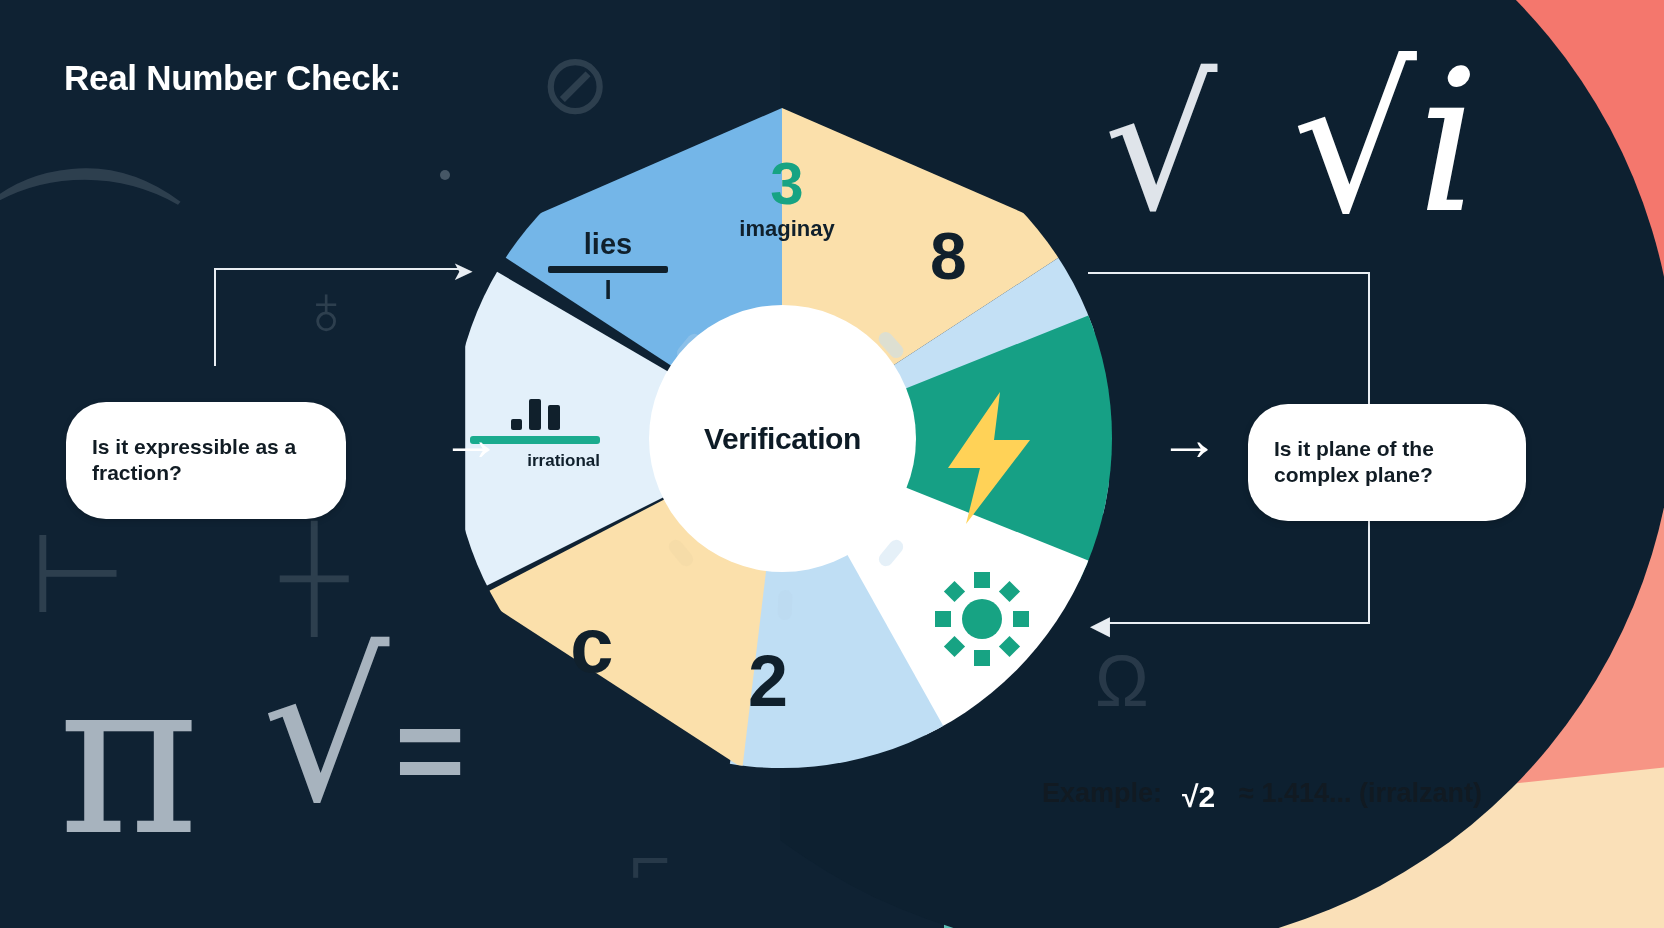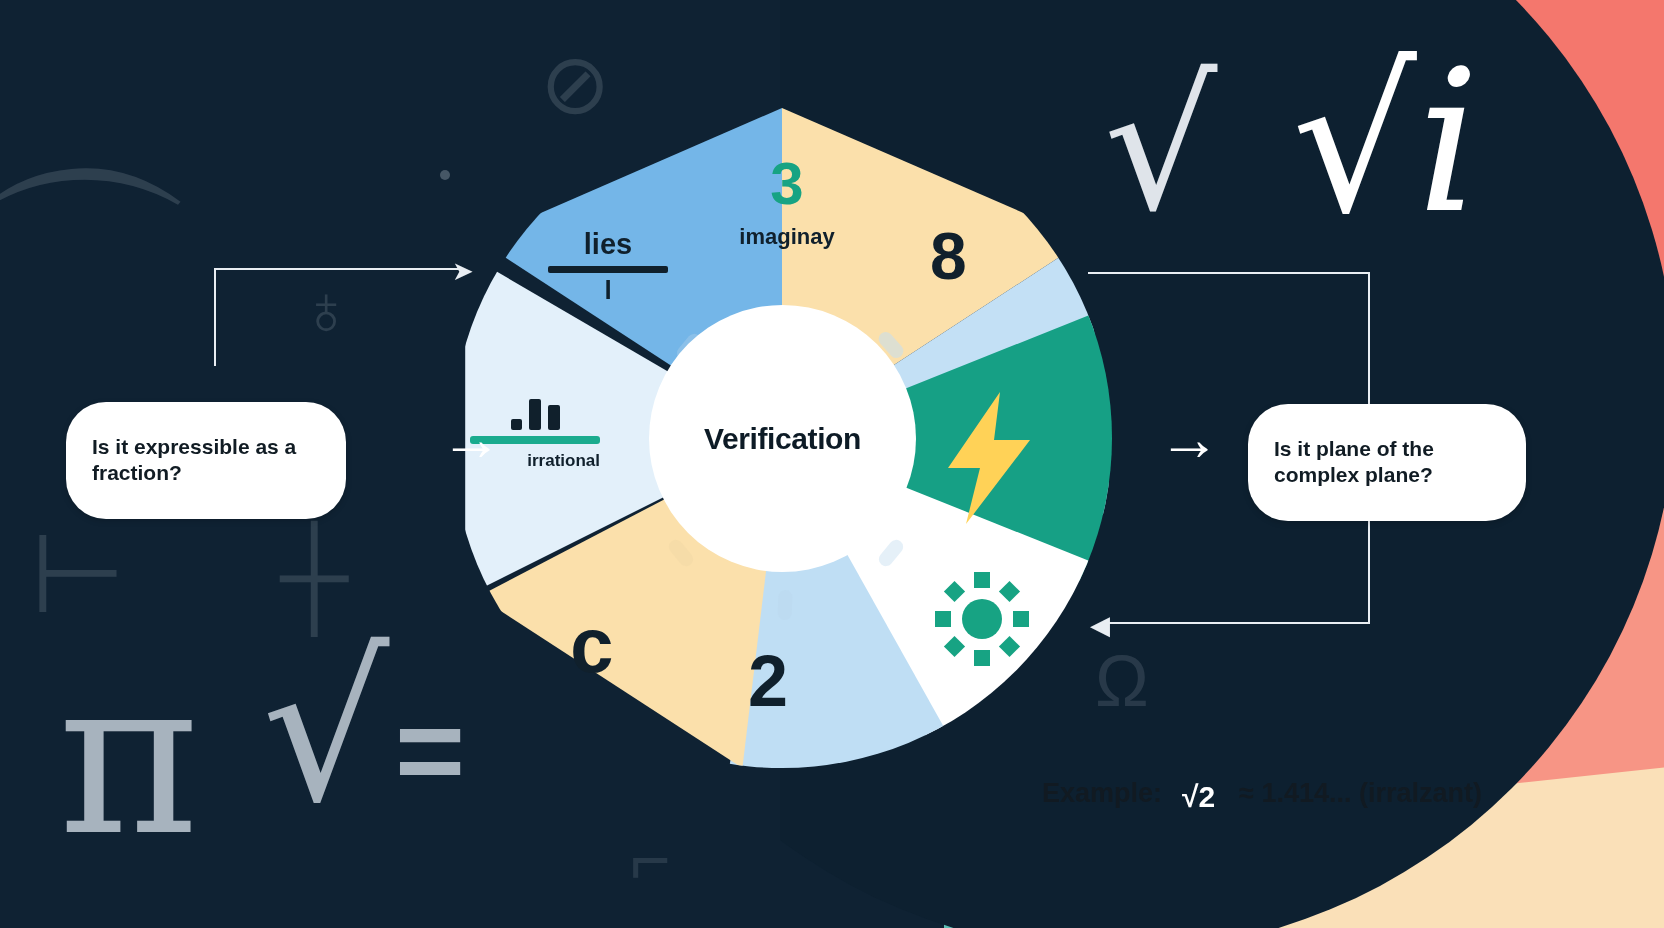--- a/index.html
+++ b/index.html
@@ -65,21 +65,21 @@
   .hub span{display:block;text-align:center;color:#0d1b26;font-size:30px;font-weight:bold;
       line-height:1.18;letter-spacing:-.4px;}
 
   .wlabel{position:absolute;color:#10202c;text-align:center;}
   .w-real{left:548px;top:228px;width:120px;}
   .w-real .num{font-size:29px;font-weight:bold;}
   .w-real .bar{height:7px;background:#10202c;border-radius:2px;margin:5px 0 2px;}
   .w-real .den{font-size:26px;font-weight:bold;}
   .w-imag{left:722px;top:155px;width:130px;text-align:center;}
   .w-imag .big3{font-size:60px;font-weight:bold;color:#17a383;line-height:.95;}
-  .w-imag .lab{font-size:22px;font-weight:bold;margin-top:12px;}
+  .w-imag .lab{font-size:22px;font-weight:bold;margin-top:4px;}
   .w-eight{left:930px;top:218px;font-size:66px;font-weight:bold;}
   .w-irr{left:470px;top:396px;width:130px;}
   .w-irr .bars{display:flex;align-items:flex-end;justify-content:center;gap:7px;height:34px;}
   .w-irr .bars b{display:block;background:#10202c;border-radius:2px;}
   .w-irr .bars b:nth-child(1){width:11px;height:11px;}
   .w-irr .bars b:nth-child(2){width:12px;height:31px;}
   .w-irr .bars b:nth-child(3){width:12px;height:25px;}
   .w-irr .rule{height:8px;background:#1aab8e;border-radius:3px;margin:6px 0 7px;}
   .w-irr .lab{font-size:17px;font-weight:bold;text-align:right;}
   .w-c{left:570px;top:600px;font-size:78px;font-weight:bold;transform:scaleX(-1);}
@@ -142,20 +142,21 @@
   <div class="g-dot"></div>
   <div class="ghost g-pi">π</div>
   <div class="ghost g-rad">√</div>
   <div class="ghost g-eq">=</div>
 
   <div style="position:absolute;left:1104px;top:58px;font-size:178px;line-height:1;color:#dfe4ea;
               font-family:'DejaVu Sans',sans-serif;">√</div>
   <div style="position:absolute;left:1292px;top:44px;font-size:196px;line-height:1;color:#ffffff;
               font-style:italic;font-family:'DejaVu Serif',serif;">√i</div>
 
+  <div class="title">Real Number Check:</div>
 
   <div class="conn c1"></div>
   <div class="conn c2"></div>
   <div class="c1h">➤</div>
   <div class="conn c3"></div>
   <div class="conn c4"></div>
   <div class="conn c5"></div>
   <div class="c5h">◀</div>
 
   <div class="wheel">

